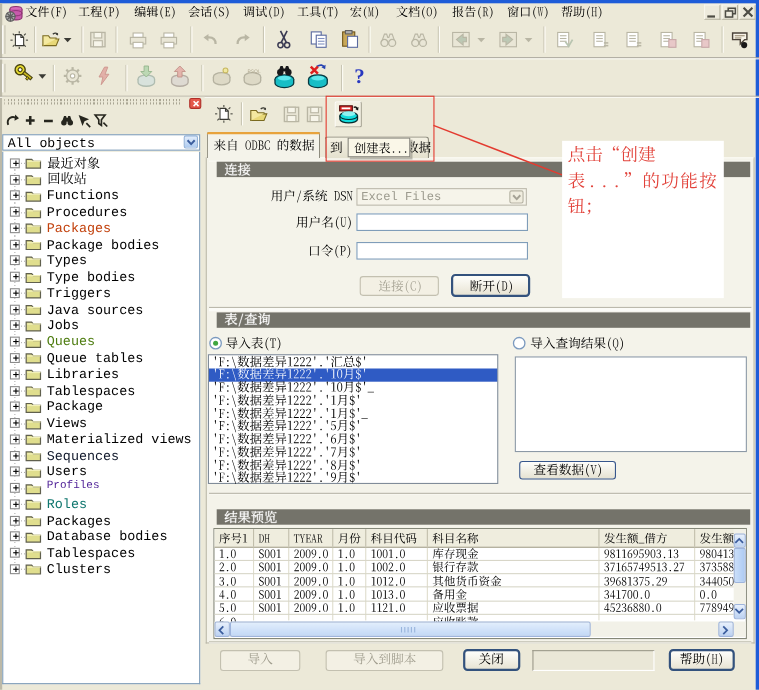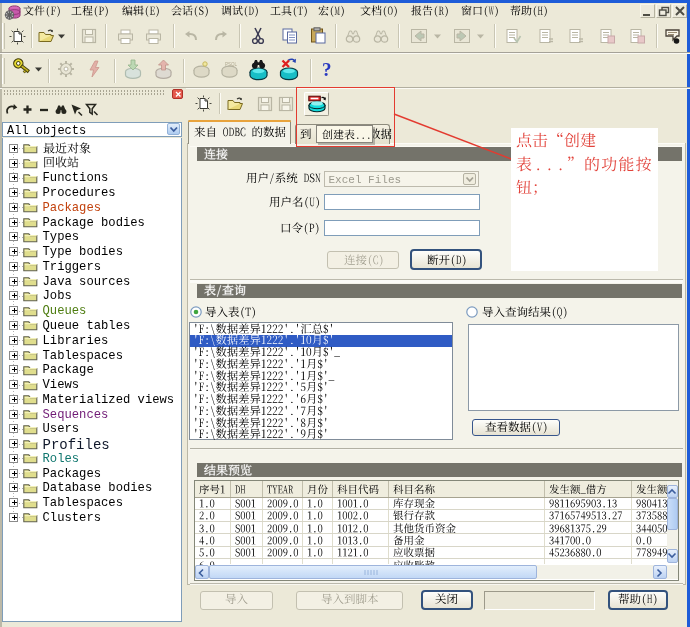--- a/index.html
+++ b/index.html
@@ -1379,37 +1379,37 @@
     <use href="#folder"></use>
   </svg>
 <div class="M" style="left:42.5px;top:392.8px;width:135px;height:13px;font-size:12.2px;color:#000;letter-spacing:0">Materialized views</div>
 <div style="left:18.5px;top:414.0px;width:4.5px;height:1.0px;background:repeating-linear-gradient(90deg,#B0B0B0 0 1px,transparent 1px 3px)"></div>
 <div style="left:9.0px;top:409.5px;width:9.0px;height:9.0px;background:#FFF;border:1px solid #8A8A8A"></div>
 <div style="left:11.5px;top:413.5px;width:5.0px;height:1.0px;background:#000"></div>
 <div style="left:13.5px;top:411.5px;width:1.0px;height:5.0px;background:#000"></div>
 <svg class="R" style="left:23px;top:408.0px" width="15" height="12">
     <use href="#folder"></use>
   </svg>
-<div class="M" style="left:42.5px;top:407.5px;width:135px;height:13px;font-size:12.2px;color:#701a75;letter-spacing:0">Sequences</div>
+<div class="M" style="left:42.5px;top:407.5px;width:135px;height:13px;font-size:12.2px;color:#0f172a;letter-spacing:0">Sequences</div>
 <div style="left:18.5px;top:428.8px;width:4.5px;height:1.0px;background:repeating-linear-gradient(90deg,#B0B0B0 0 1px,transparent 1px 3px)"></div>
 <div style="left:9.0px;top:424.3px;width:9.0px;height:9.0px;background:#FFF;border:1px solid #8A8A8A"></div>
 <div style="left:11.5px;top:428.3px;width:5.0px;height:1.0px;background:#000"></div>
 <div style="left:13.5px;top:426.3px;width:1.0px;height:5.0px;background:#000"></div>
 <svg class="R" style="left:23px;top:422.8px" width="15" height="12">
     <use href="#folder"></use>
   </svg>
 <div class="M" style="left:42.5px;top:422.3px;width:135px;height:13px;font-size:12.2px;color:#000;letter-spacing:0">Users</div>
 <div style="left:18.5px;top:443.6px;width:4.5px;height:1.0px;background:repeating-linear-gradient(90deg,#B0B0B0 0 1px,transparent 1px 3px)"></div>
 <div style="left:9.0px;top:439.1px;width:9.0px;height:9.0px;background:#FFF;border:1px solid #8A8A8A"></div>
 <div style="left:11.5px;top:443.1px;width:5.0px;height:1.0px;background:#000"></div>
 <div style="left:13.5px;top:441.1px;width:1.0px;height:5.0px;background:#000"></div>
 <svg class="R" style="left:23px;top:437.6px" width="15" height="12">
     <use href="#folder"></use>
   </svg>
-<div class="M" style="left:42.5px;top:437.1px;width:135px;height:13px;font-size:14px;color:#0f172a;letter-spacing:0">Profiles</div>
+<div class="M" style="left:42.5px;top:437.1px;width:135px;height:13px;font-size:10px;color:#4c1d95;letter-spacing:0">Profiles</div>
 <div style="left:18.5px;top:458.4px;width:4.5px;height:1.0px;background:repeating-linear-gradient(90deg,#B0B0B0 0 1px,transparent 1px 3px)"></div>
 <div style="left:9.0px;top:453.9px;width:9.0px;height:9.0px;background:#FFF;border:1px solid #8A8A8A"></div>
 <div style="left:11.5px;top:457.9px;width:5.0px;height:1.0px;background:#000"></div>
 <div style="left:13.5px;top:455.9px;width:1.0px;height:5.0px;background:#000"></div>
 <svg class="R" style="left:23px;top:452.4px" width="15" height="12">
     <use href="#folder"></use>
   </svg>
 <div class="M" style="left:42.5px;top:451.9px;width:135px;height:13px;font-size:12.2px;color:#0f766e;letter-spacing:0">Roles</div>
 <div style="left:18.5px;top:473.1px;width:4.5px;height:1.0px;background:repeating-linear-gradient(90deg,#B0B0B0 0 1px,transparent 1px 3px)"></div>
 <div style="left:9.0px;top:468.6px;width:9.0px;height:9.0px;background:#FFF;border:1px solid #8A8A8A"></div>

